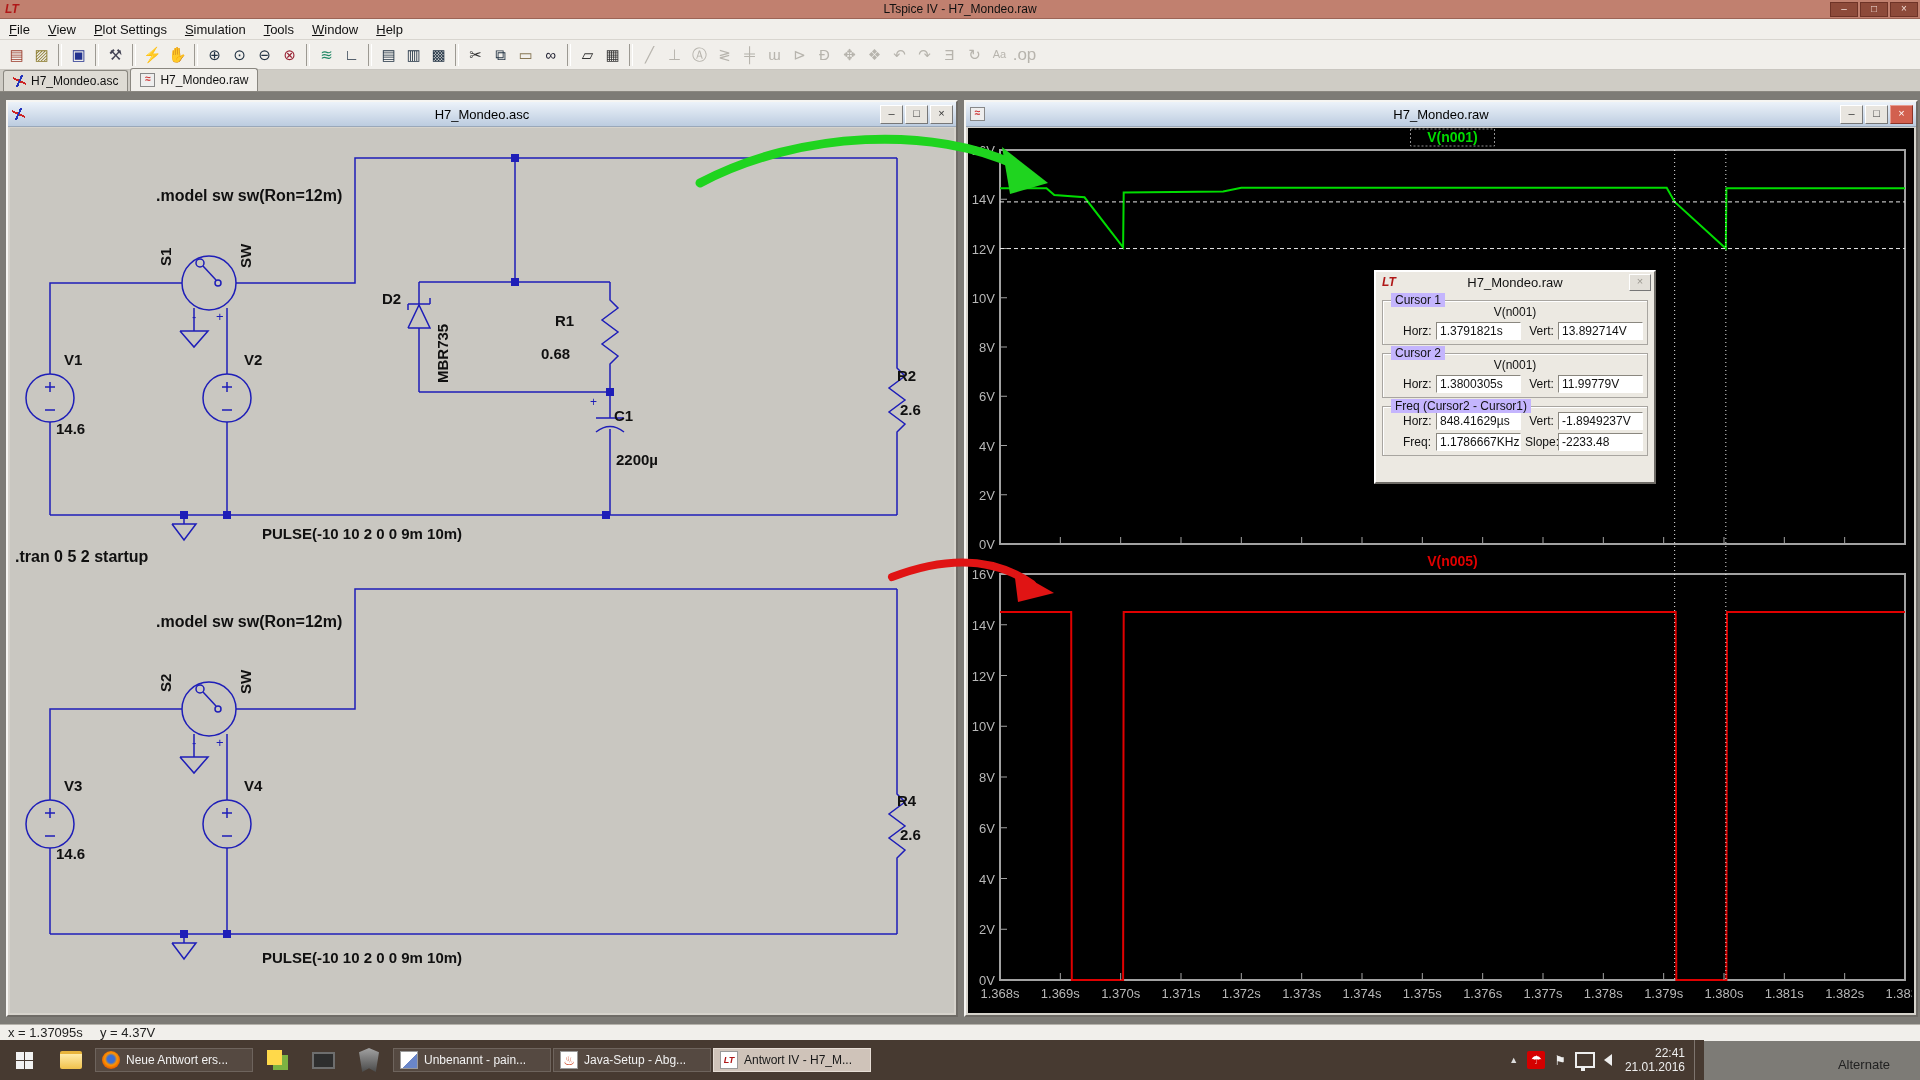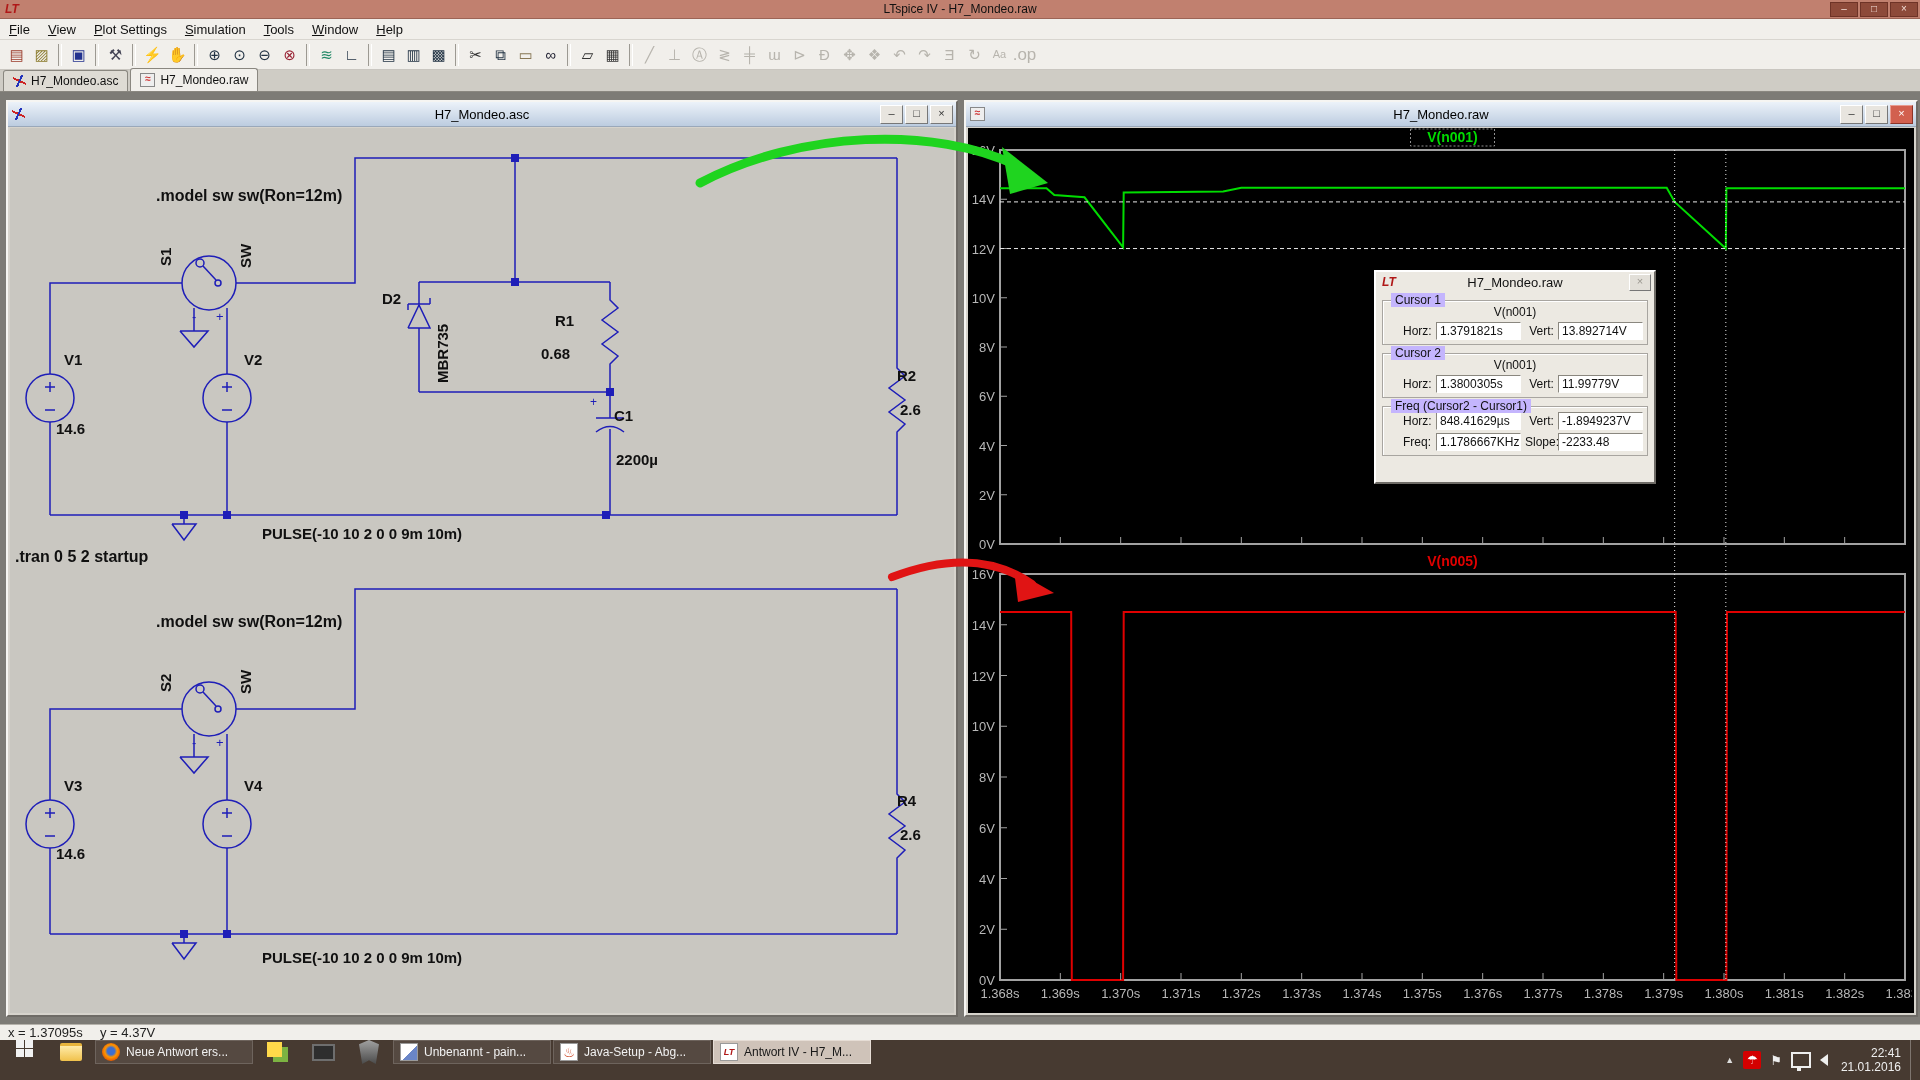--- a/index.html
+++ b/index.html
@@ -67,21 +67,21 @@
   .clbl2{width:33px;text-align:center;margin-left:4px;}
   .fld{flex:1;background:#fff;border:1px solid;border-color:#8a877f #fff #fff #8a877f;
      padding:1px 3px;height:14px;line-height:14px;white-space:nowrap;overflow:hidden;}
   
   .statusbar{position:absolute;left:0;top:1024px;width:1920px;height:16px;background:#f1efeb;
      border-top:1px solid #b5b2ab;font-size:13px;color:#222;}
   .statusbar .sx{position:absolute;left:8px;top:0px;}
   .statusbar .sy{position:absolute;left:100px;top:0px;}
   .statusbar .smode{position:absolute;right:30px;top:0px;margin-top:32px;}
   
-  .taskbar{position:absolute;left:0;top:1040px;width:1920px;height:40px;background:#473a31;display:flex;align-items:flex-start;}
+  .taskbar{position:absolute;left:0;top:1040px;width:1704px;height:40px;background:#473a31;display:flex;align-items:center;}
   .start{width:48px;display:flex;align-items:center;justify-content:center;}
   .winlogo{display:grid;grid-template-columns:8px 8px;grid-template-rows:8px 8px;gap:1px;}
   .winlogo span{background:#f2f2f2;}
   .pin{width:46px;display:flex;align-items:center;justify-content:center;}
   .pin.explorer::after{content:'';width:22px;height:15px;background:linear-gradient(#ffeBA8,#f0c14b);
      border-radius:2px;border-top:3px solid #e8b43c;}
   .pin.notes::after{content:'';width:15px;height:15px;background:#ffd94a;box-shadow:6px 5px 0 #7cb342;margin:-5px 6px 0 0;}
   .pin.chip::after{content:'';width:19px;height:13px;background:#2e2e2e;border:2px solid #6e6e6e;}
   .pin.wot::after{content:'';width:20px;height:24px;background:linear-gradient(#a2a2a2,#4a4a4a);
      clip-path:polygon(50% 0,100% 18%,84% 100%,50% 84%,16% 100%,0 18%);}

